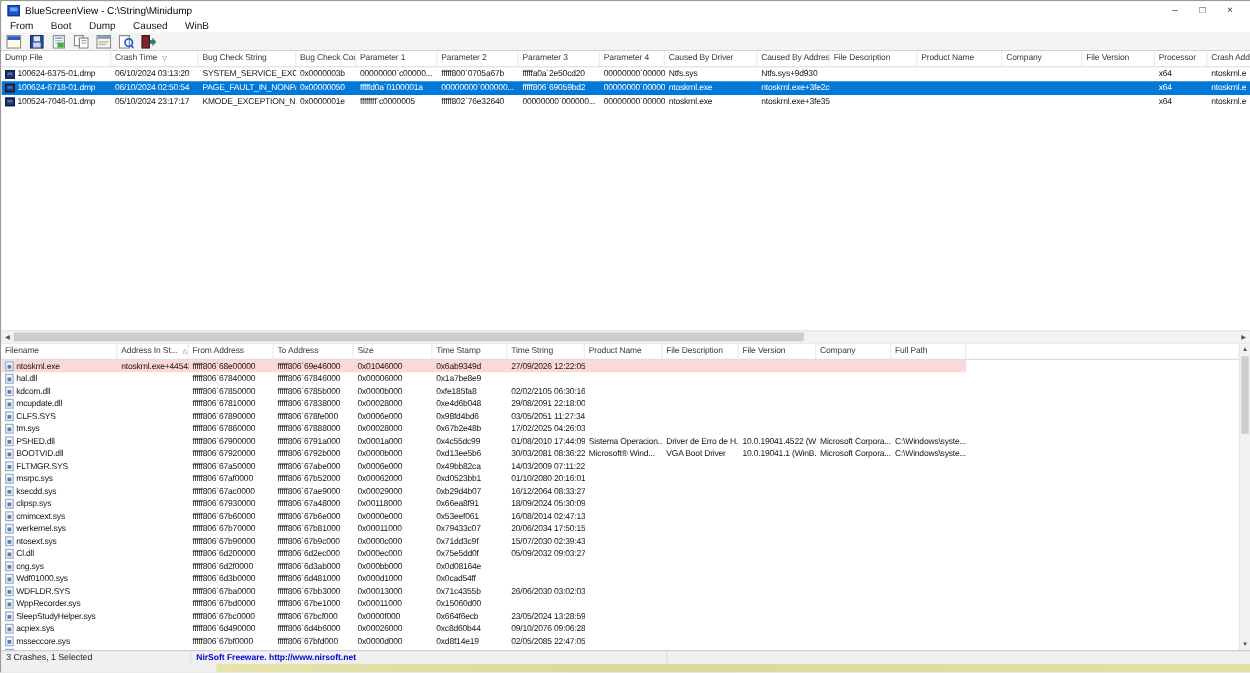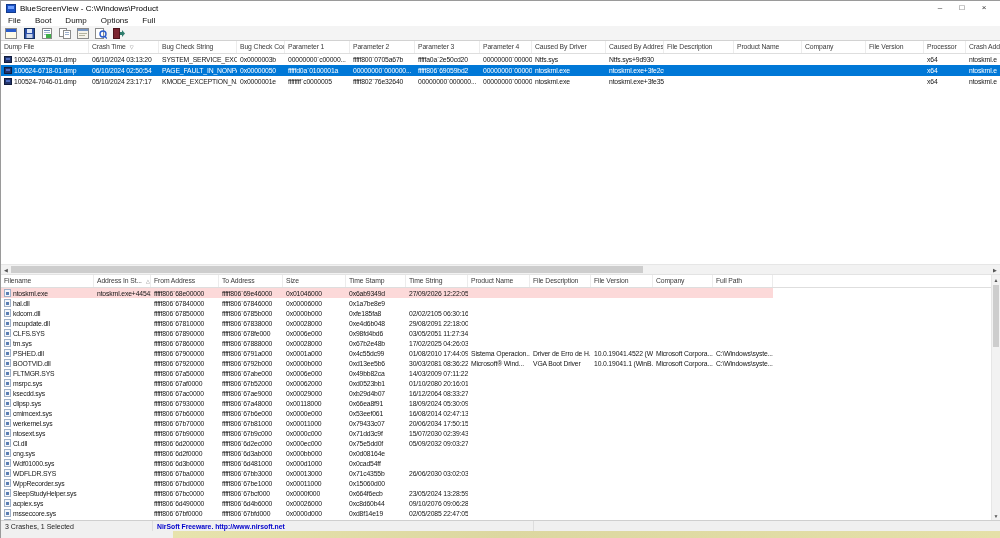--- a/index.html
+++ b/index.html
@@ -66,34 +66,34 @@
   .bottomstrip .bs-left{width:172px;background:#f0f0f0;}
   .bottomstrip .bs-right{flex:1;background:linear-gradient(90deg,#e7e3ad,#dcd7a0 40%,#e5e0a8);}
 </style>
 </head>
 <body>
 
 <div class="window">
 
   <div class="titlebar">
     <span class="app-icon"></span>
-    <span class="title-text">BlueScreenView - C:\Windows\Product</span>
+    <span class="title-text">BlueScreenView - C:\String\Minidump</span>
     <div class="win-controls">
       <span class="win-btn">–</span>
       <span class="win-btn">□</span>
       <span class="win-btn">×</span>
     </div>
   </div>
 
   <div class="menubar">
-    <span class="menu-item">File</span>
+    <span class="menu-item">From</span>
     <span class="menu-item">Boot</span>
     <span class="menu-item">Dump</span>
-    <span class="menu-item">Options</span>
-    <span class="menu-item">Full</span>
+    <span class="menu-item">Caused</span>
+    <span class="menu-item">WinB</span>
   </div>
 
   <div class="toolbar">
     <span class="tbtn">
       <svg width="12" height="11">
           <rect x="0.5" y="0.5" width="11" height="10" fill="#fffbe8" stroke="#8a8a8a"></rect>
           <rect x="1" y="1" width="10" height="3" fill="#2a5ccc"></rect>
         </svg>
     </span>
     <span class="tbtn">

